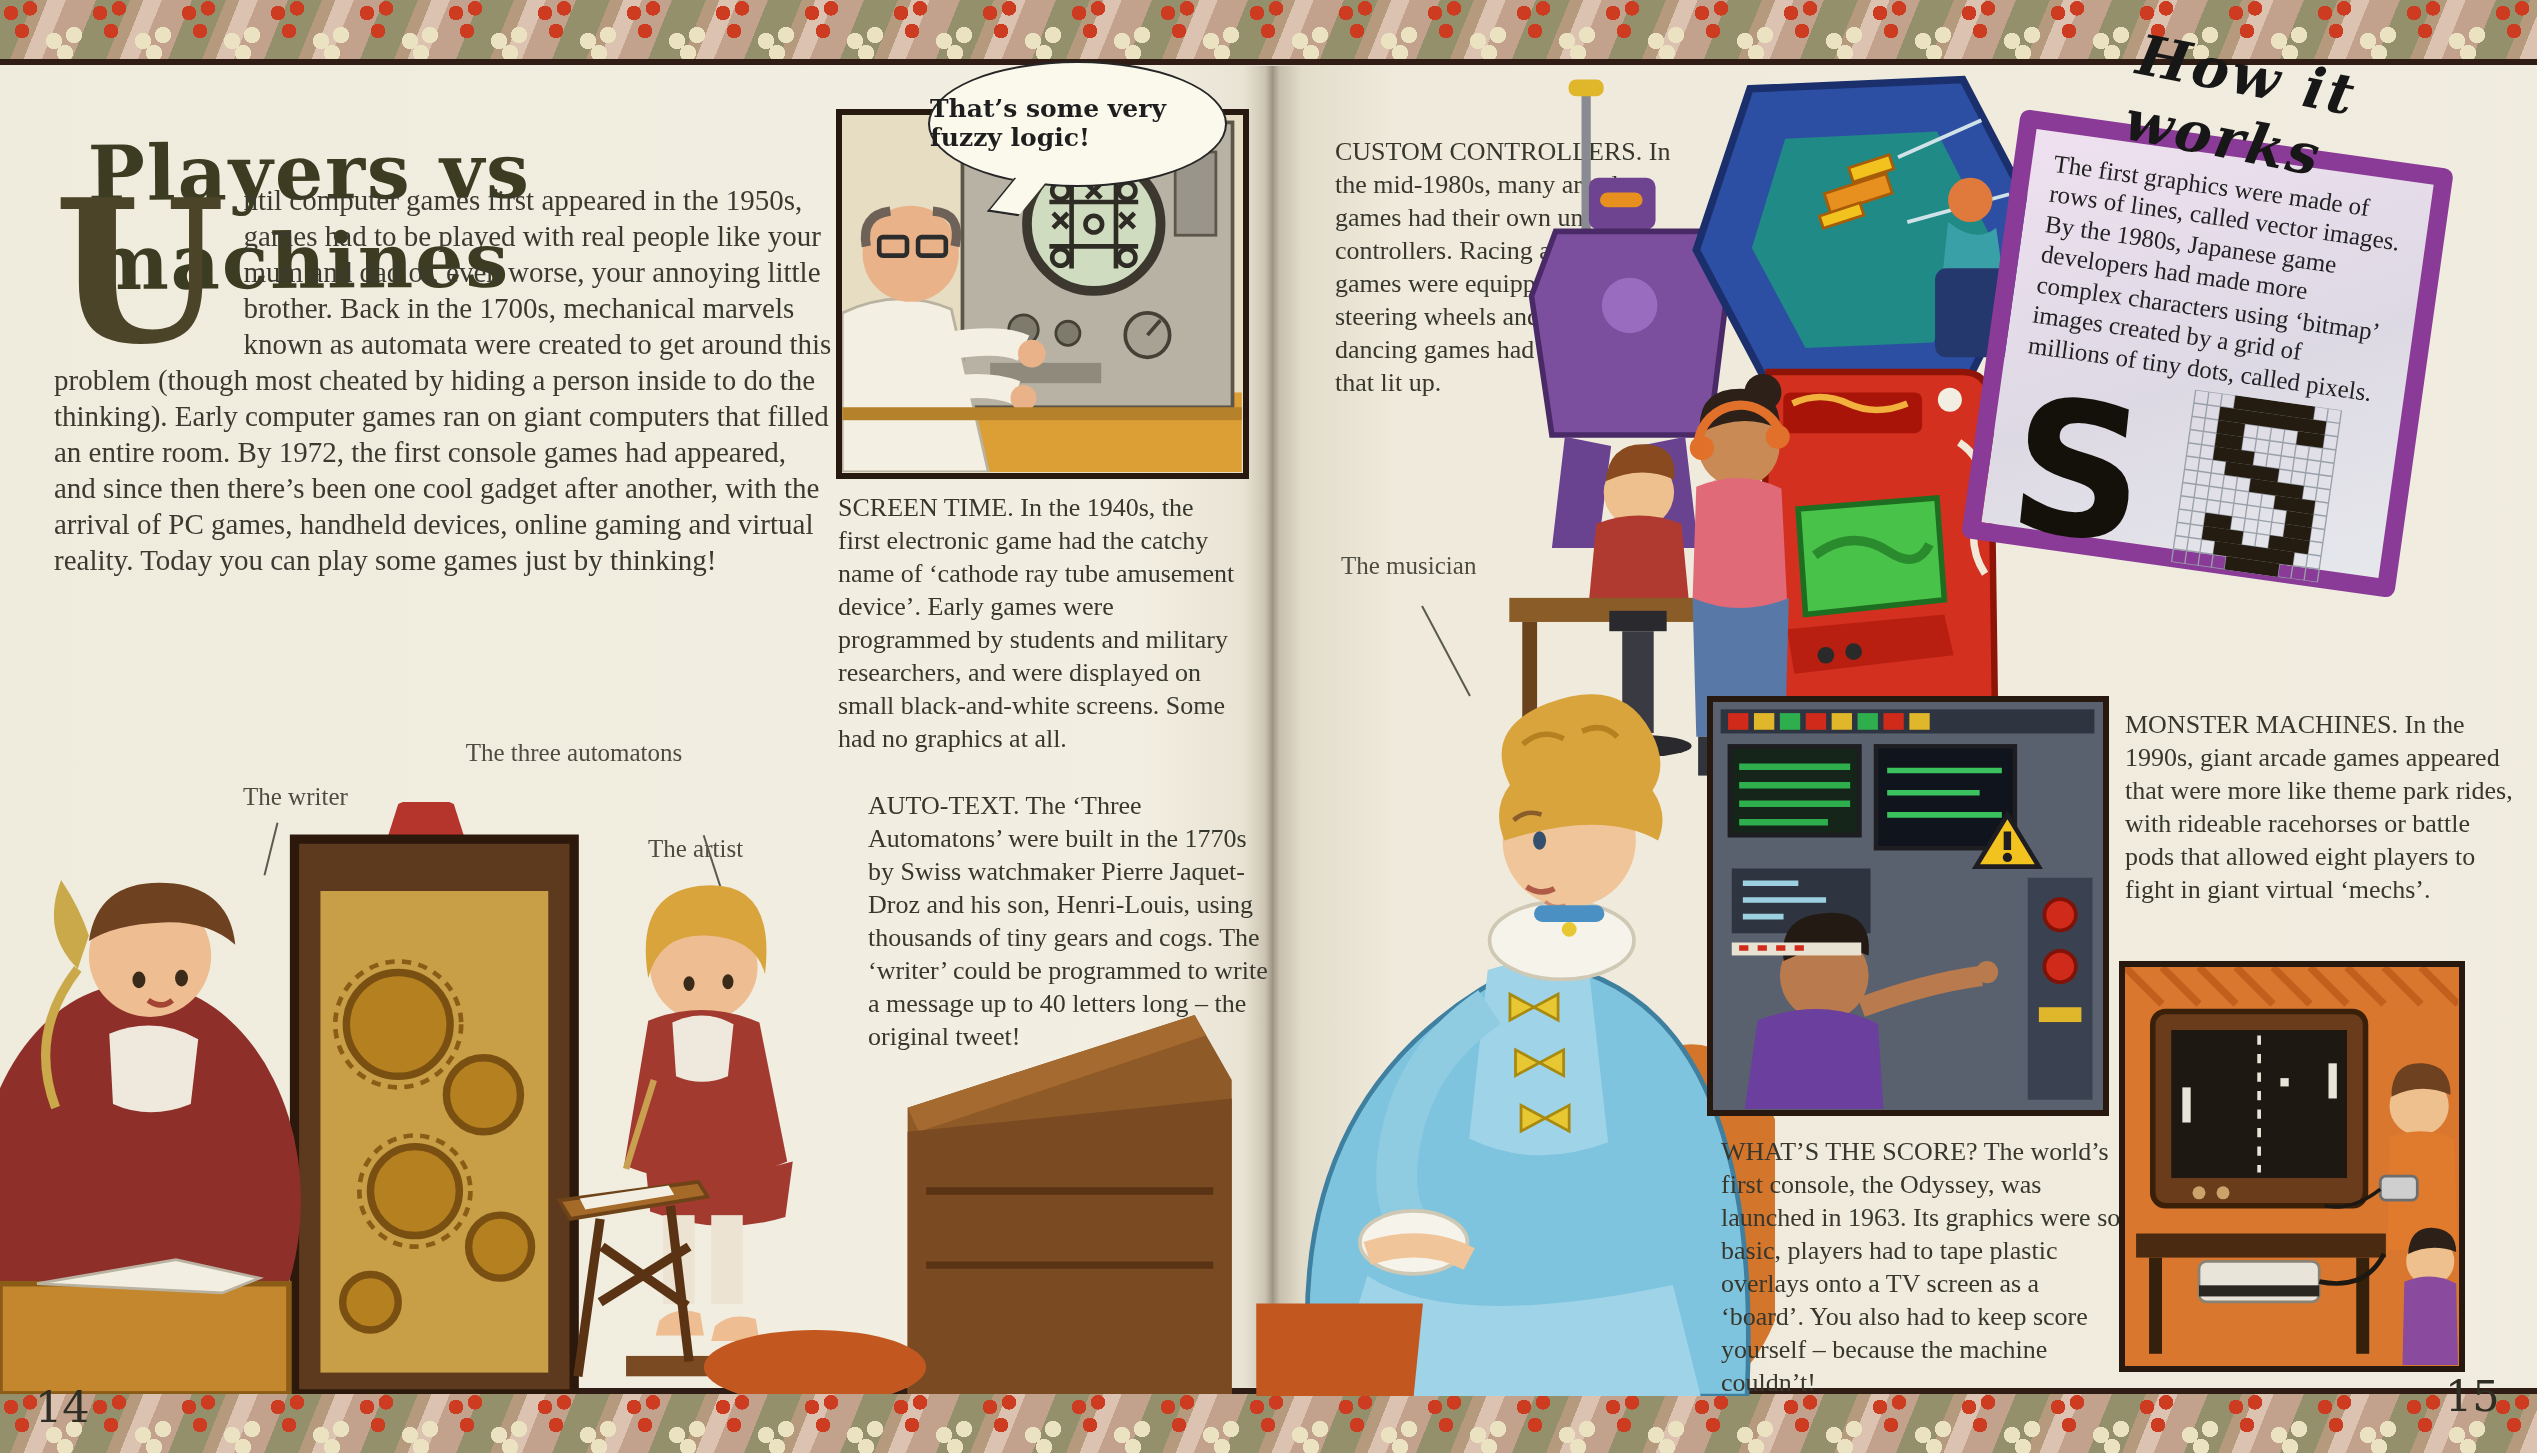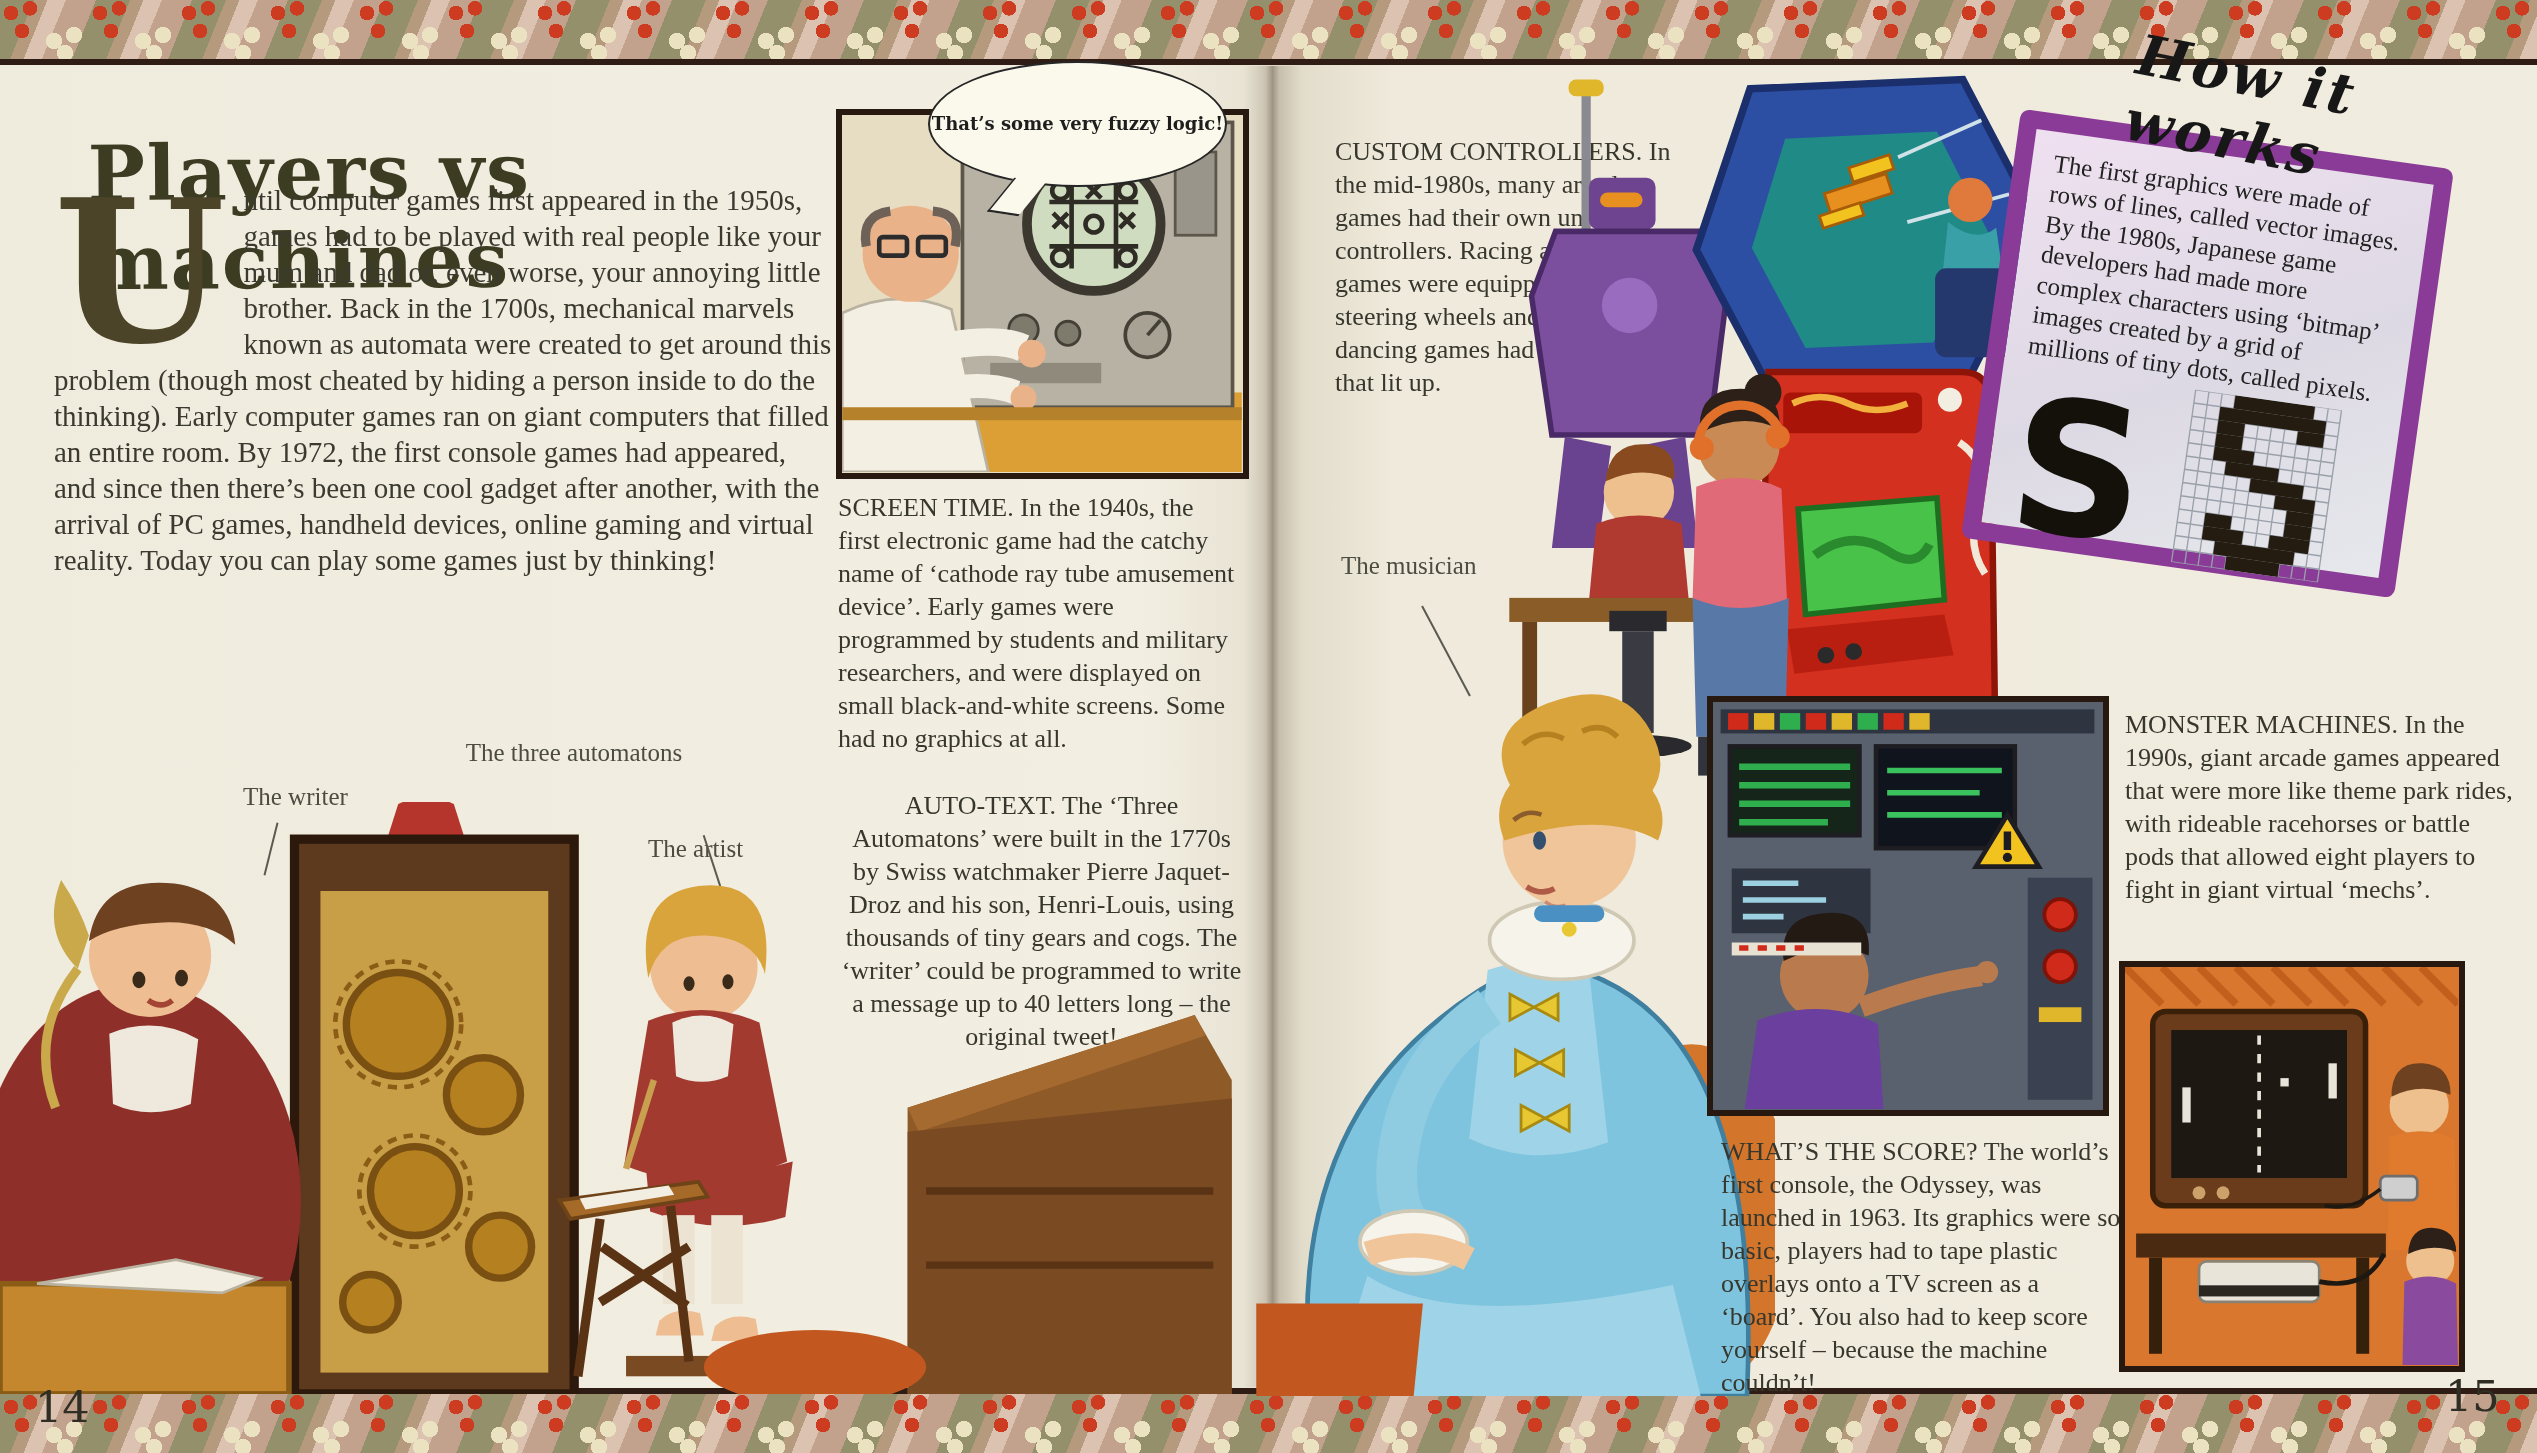--- a/index.html
+++ b/index.html
@@ -43,22 +43,22 @@
   }
   .caption{position:absolute; font-size:25px; color:#4c4c41;}
   .leader{position:absolute; width:1.9px; background:#5a5a50;}
   .copy{position:absolute; font-size:26px; line-height:1.27; color:#37372d;}
   
   .frame{position:absolute; border:6.5px solid #27190f; box-sizing:border-box; background:#e9dfc6;}
   
   .bubble{
     position:absolute; left:928px; top:61px; width:295px; height:122px;
     background:#fbf8ec; border:2.8px solid #262626; border-radius:50%;
-    display:flex; align-items:center; justify-content:center; text-align:right;
-    font-weight:700; font-size:18px; line-height:1.15; color:#1e1e1e; z-index:5;
+    display:flex; align-items:center; justify-content:center; text-align:left;
+    font-weight:700; font-size:25px; line-height:1.15; color:#1e1e1e; z-index:5;
     font-family:"DejaVu Serif", serif;
   }
   .bubble:after{
     content:""; position:absolute; left:69px; bottom:-28px; width:33px; height:31.5px;
     background:#fbf8ec; border-left:2.8px solid #262626; border-bottom:2.8px solid #262626;
     transform:skewX(-34deg) rotate(8deg);
   }
   
   .hiw-box{
     position:absolute; left:1989px; top:137px; width:437px; height:433px;
@@ -138,21 +138,21 @@
         <path d="M112 250 Q170 240 196 252" stroke="#f3efe3" stroke-width="30" fill="none"></path>
         <circle cx="205" cy="258" r="15" fill="#e9b289"></circle>
         <path d="M96 300 Q150 286 188 300" stroke="#f3efe3" stroke-width="26" fill="none"></path>
         <circle cx="196" cy="306" r="14" fill="#e9b289"></circle>
       </g>
       <rect x="0" y="316" width="432" height="14" fill="#b5812a"></rect>
     </svg>
   </div>
 
   <div class="copy" style="left:838px; top:491px; width:400px;">SCREEN TIME. In the 1940s, the first electronic game had the catchy name of ‘cathode ray tube amusement device’. Early games were programmed by students and military researchers, and were displayed on small black-and-white screens. Some had no graphics at all.</div>
-  <div class="copy" style="left:838px; top:789px; width:407px;text-align:center;">AUTO-TEXT. The ‘Three Automatons’ were built in the 1770s by Swiss watchmaker Pierre Jaquet-Droz and his son, Henri-Louis, using thousands of tiny gears and cogs. The ‘writer’ could be programmed to write a message up to 40 letters long – the original tweet!</div>
+  <div class="copy" style="left:868px; top:789px; width:407px;">AUTO-TEXT. The ‘Three Automatons’ were built in the 1770s by Swiss watchmaker Pierre Jaquet-Droz and his son, Henri-Louis, using thousands of tiny gears and cogs. The ‘writer’ could be programmed to write a message up to 40 letters long – the original tweet!</div>
 
   <svg style="position:absolute; left:0; top:802px;" viewBox="0 0 1340 639" width="1241" height="592">
 
     <g>
       <path d="M430 2 q30 -14 60 0 l14 44 h-88 z" fill="#b5342c"></path>
       <rect x="318" y="40" width="302" height="599" fill="#5d3a1e" stroke="#2c190b" stroke-width="10"></rect>
       <rect x="346" y="96" width="246" height="520" fill="#c89f47"></rect>
       <g stroke="#7a4f12" stroke-width="8" fill="#b5801f">
         <circle cx="430" cy="240" r="56"></circle>
           <circle cx="522" cy="316" r="40"></circle>

